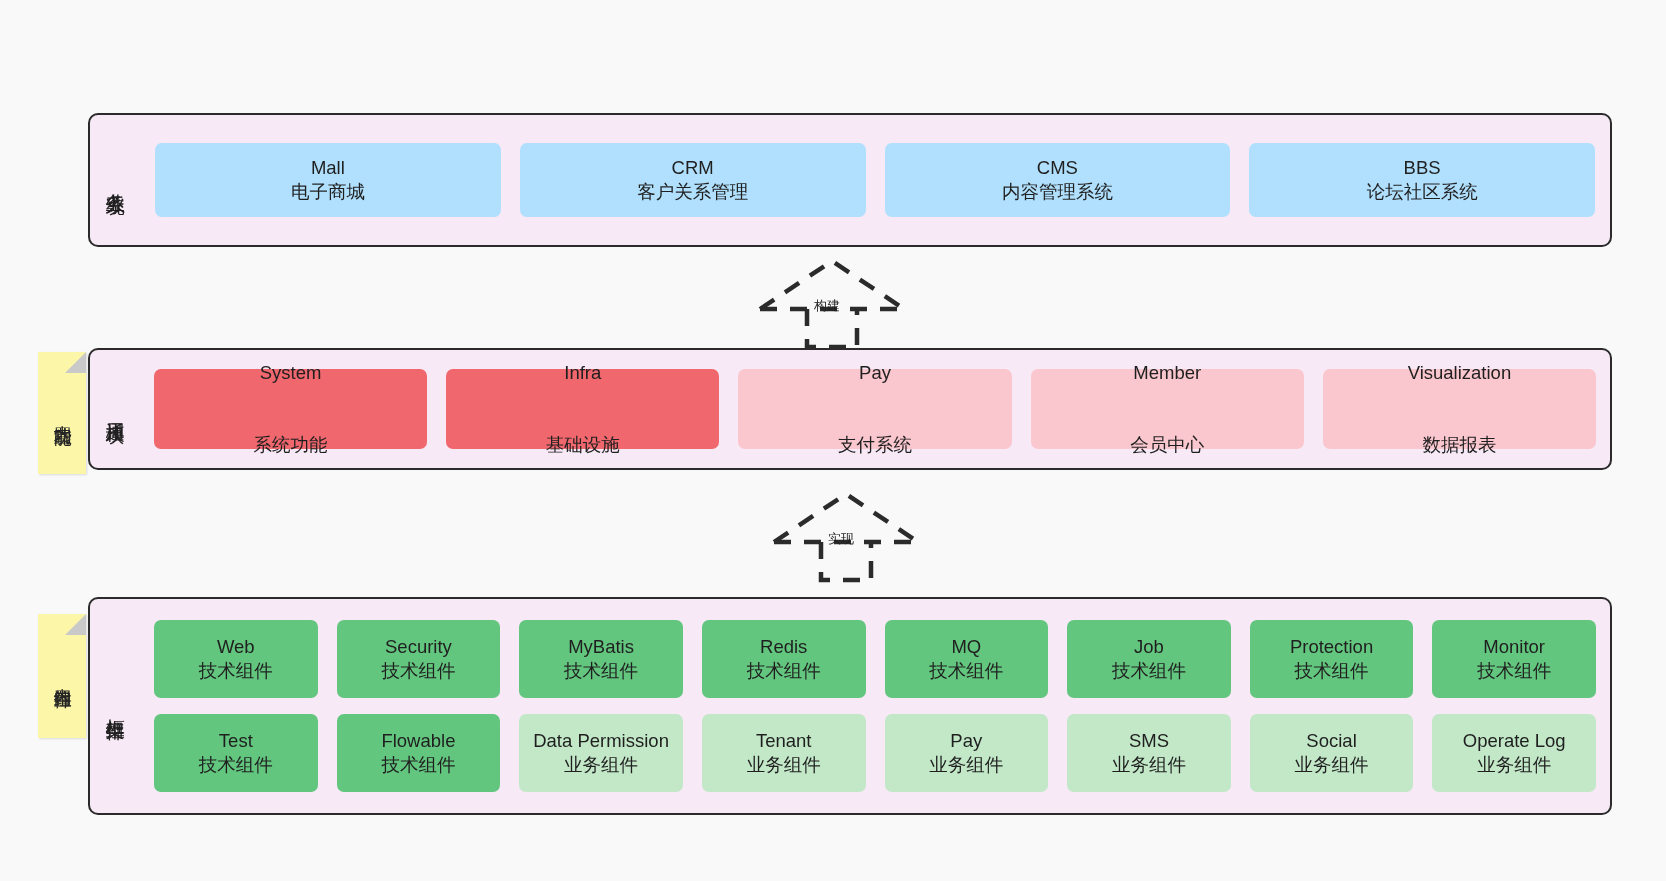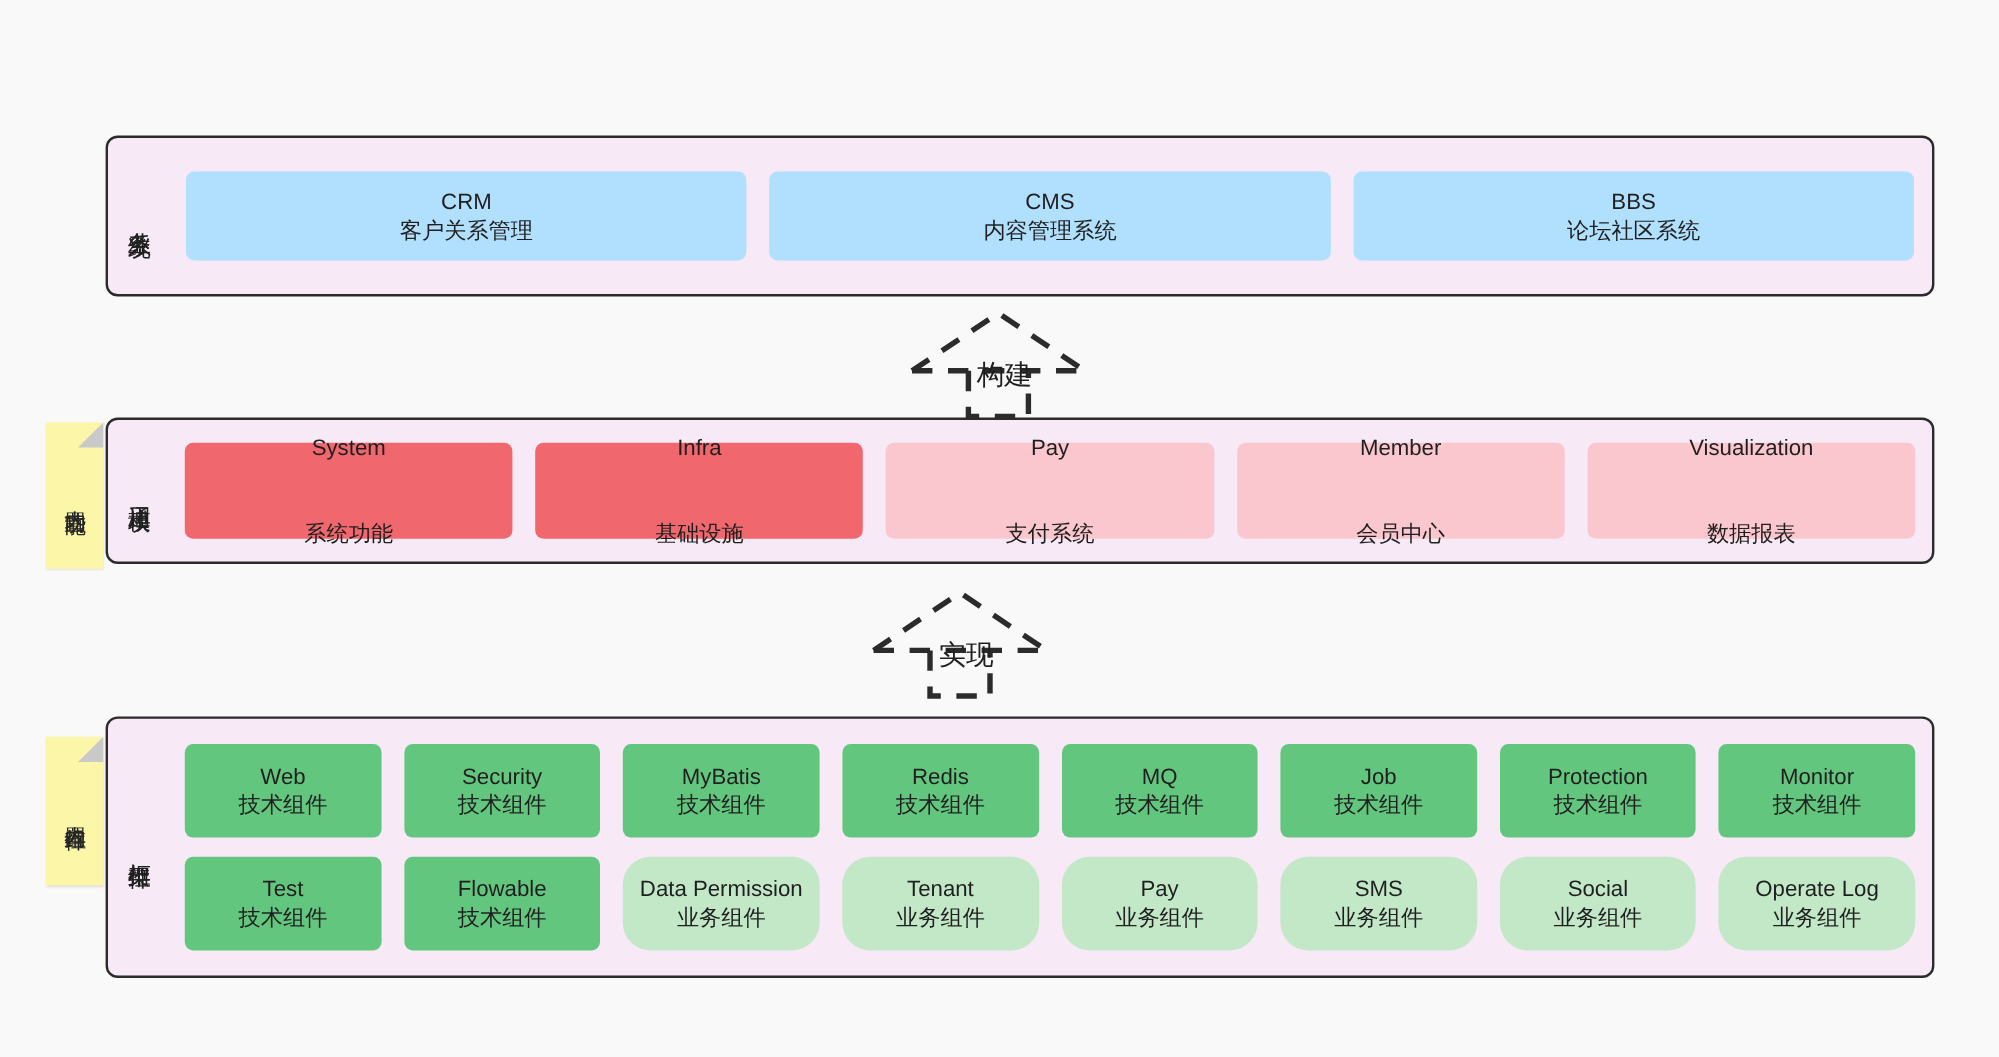--- a/index.html
+++ b/index.html
@@ -60,21 +60,21 @@
     line-height: 1.28;
     padding: 4px 6px;
   }
   .card .ln { display: block; white-space: nowrap; }
   .card.wrapname .ln.t { white-space: normal; }
 
   .c-blue       { background: #b0e0fd; }
   .c-red        { background: #f1676e; }
   .c-pink       { background: #fbc7cf; }
   .c-green      { background: #63c67f; }
-  .c-lightgreen { background: #c2e8c8; border-radius: 23px; }
+  .c-lightgreen { background: #c2e8c8; }
 
   
   #layer-business  { left: 88px;  top: 113px; width: 1524px; height: 134px; }
   #layer-common    { left: 88px;  top: 348px; width: 1524px; height: 122px; }
   #layer-framework { left: 88px;  top: 578px; width: 1524px; height: 218px; margin-top: 19px; }
 
   #layer-business .layer-body  { padding: 0 15px; }
   #layer-business .card  { height: 74px; }
   #layer-common   .card  { height: 80px; gap: 48px; }
   #layer-framework .card { height: 78px; }
@@ -103,41 +103,45 @@
     border-width: 0 0 21px 21px;
     border-style: solid;
     border-color: transparent transparent #c9c9c9 transparent;
   }
   #sticky-function  { left: 38px; top: 352px; height: 122px; }
   #sticky-component { left: 38px; top: 614px; height: 124px; }
 
   
   .connector { position: absolute; }
   #connector-build      { left: 752px; top: 255px; width: 160px; height: 93px; }
-  #connector-implement  { left: 720px; top: 488px; width: 160px; height: 93px; }
+  #connector-implement  { left: 766px; top: 488px; width: 160px; height: 93px; }
   .connector svg { display: block; overflow: visible; }
   .connector-label {
     position: absolute;
-    font-size: 23px;
+    font-size: 13px;
     color: #1f1f1f;
     background: transparent;
     white-space: nowrap;
     left: 62px;
     top: 42px;
   }
 </style>
 </head>
 <body>
 
 <div id="stage">
 
   <div class="layer" id="layer-business">
     <div class="layer-title">业务系统</div>
     <div class="layer-body">
       <div class="row">
+        <div class="card c-blue">
+          <span class="ln t">Mall</span>
+          <span class="ln d">电子商城</span>
+        </div>
         <div class="card c-blue">
           <span class="ln t">CRM</span>
           <span class="ln d">客户关系管理</span>
         </div>
         <div class="card c-blue">
           <span class="ln t">CMS</span>
           <span class="ln d">内容管理系统</span>
         </div>
         <div class="card c-blue">
           <span class="ln t">BBS</span>

